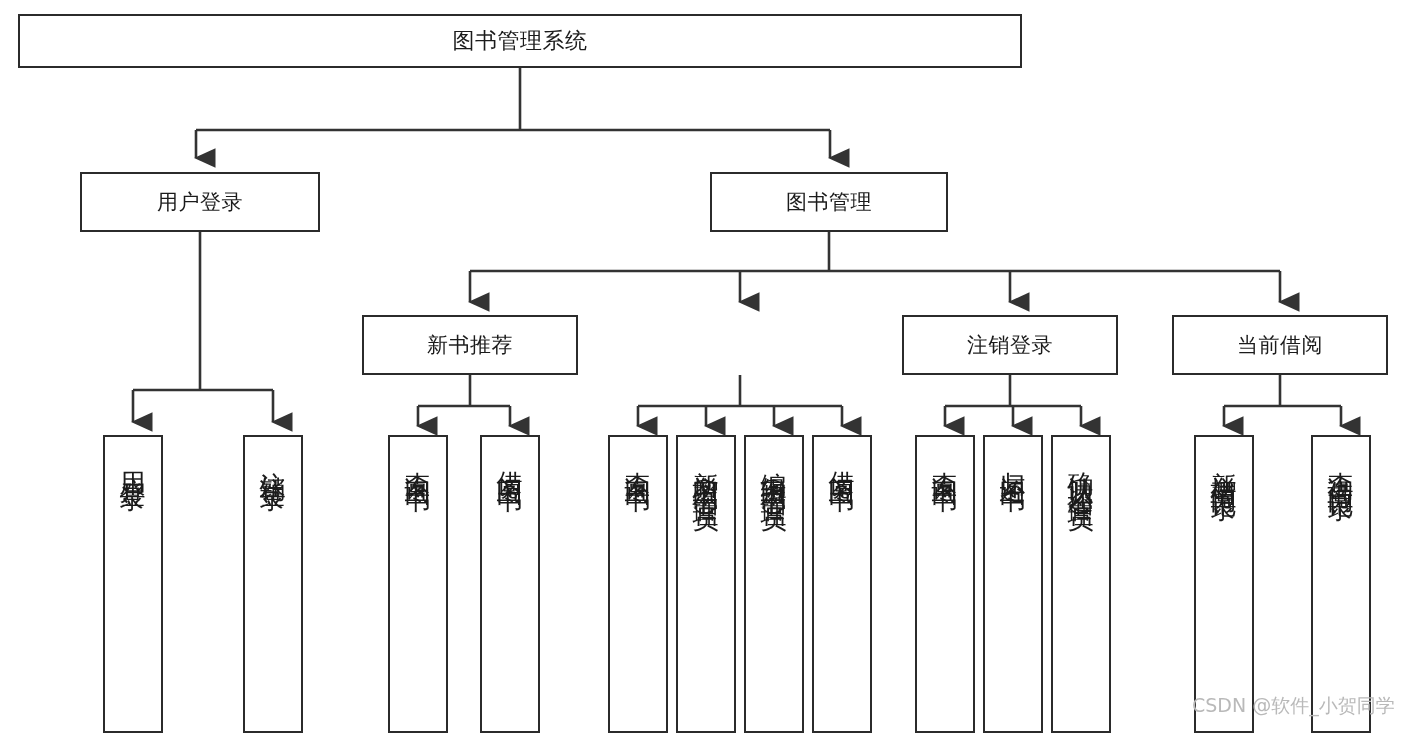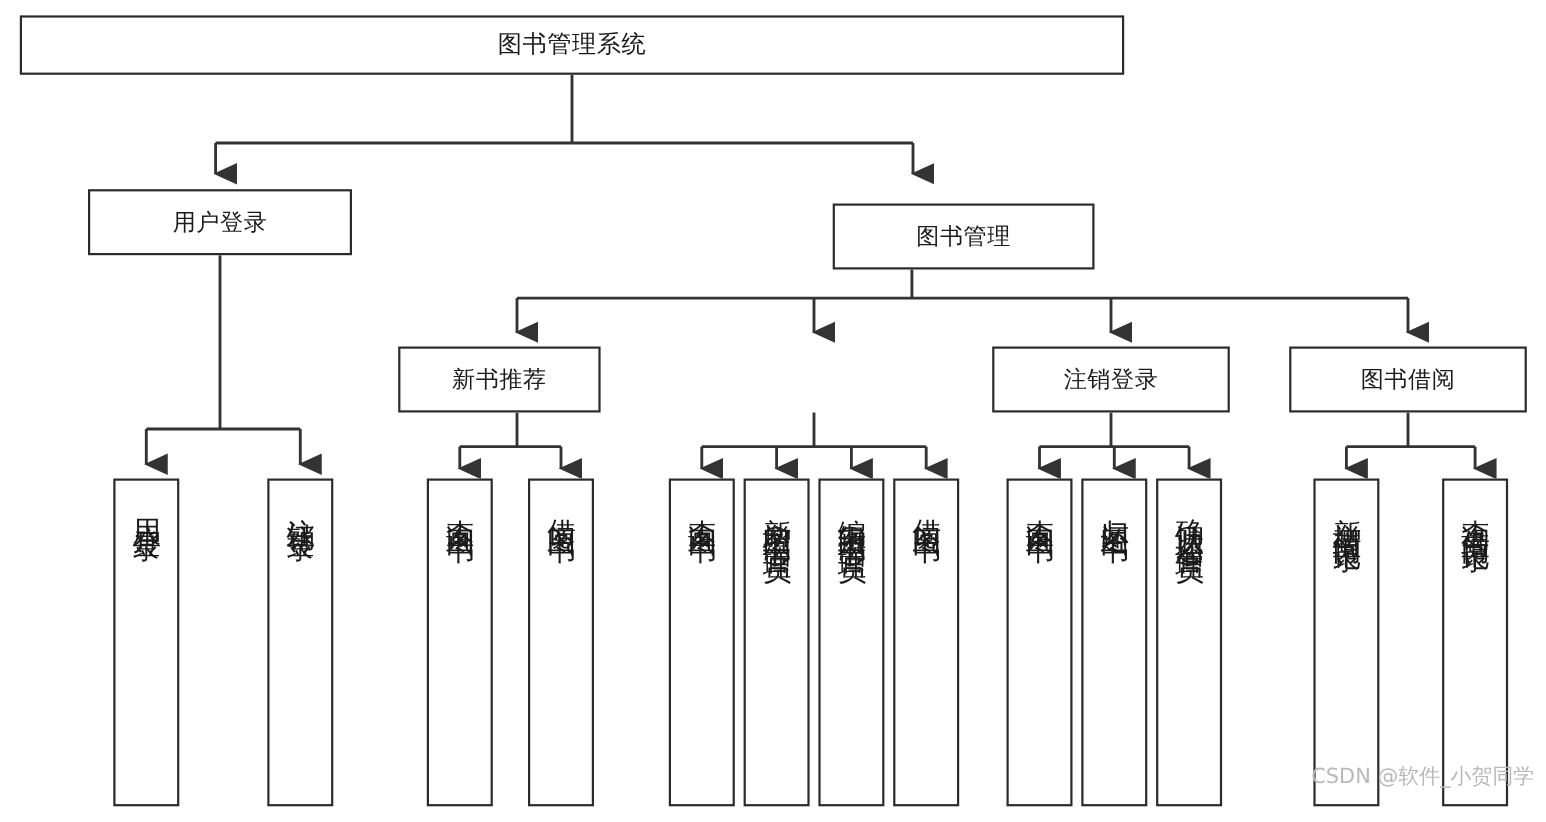--- a/index.html
+++ b/index.html
@@ -131,32 +131,32 @@
     </g>
   </svg>
 
   <div class="node horiz root" style="left:18px; top:14px; width:1004px; height:54px;">
     <span class="node-label">图书管理系统</span>
   </div>
 
   <div class="node horiz" style="left:80px; top:172px; width:240px; height:60px;">
     <span class="node-label">用户登录</span>
   </div>
-  <div class="node horiz" style="left:710px; top:185px; width:238px; height:60px;margin-left:47px;">
+  <div class="node horiz" style="left:710px; top:172px; width:238px; height:60px;">
     <span class="node-label">图书管理</span>
   </div>
 
-  <div class="node horiz" style="left:362px; top:315px; width:184px; height:60px;">
+  <div class="node horiz" style="left:362px; top:315px; width:216px; height:60px;">
     <span class="node-label">新书推荐</span>
   </div>
   <div class="node horiz" style="left:902px; top:315px; width:216px; height:60px;">
     <span class="node-label">注销登录</span>
   </div>
   <div class="node horiz" style="left:1172px; top:315px; width:216px; height:60px;">
-    <span class="node-label">图书借阅</span>
+    <span class="node-label">当前借阅</span>
   </div>
 
   <div class="node vert" style="left:103px; top:435px; width:60px; height:298px;">
     <span class="node-label">用户登录</span>
   </div>
   <div class="node vert" style="left:243px; top:435px; width:60px; height:298px;">
     <span class="node-label">注销登录</span>
   </div>
 
   <div class="node vert" style="left:388px; top:435px; width:60px; height:298px;">

